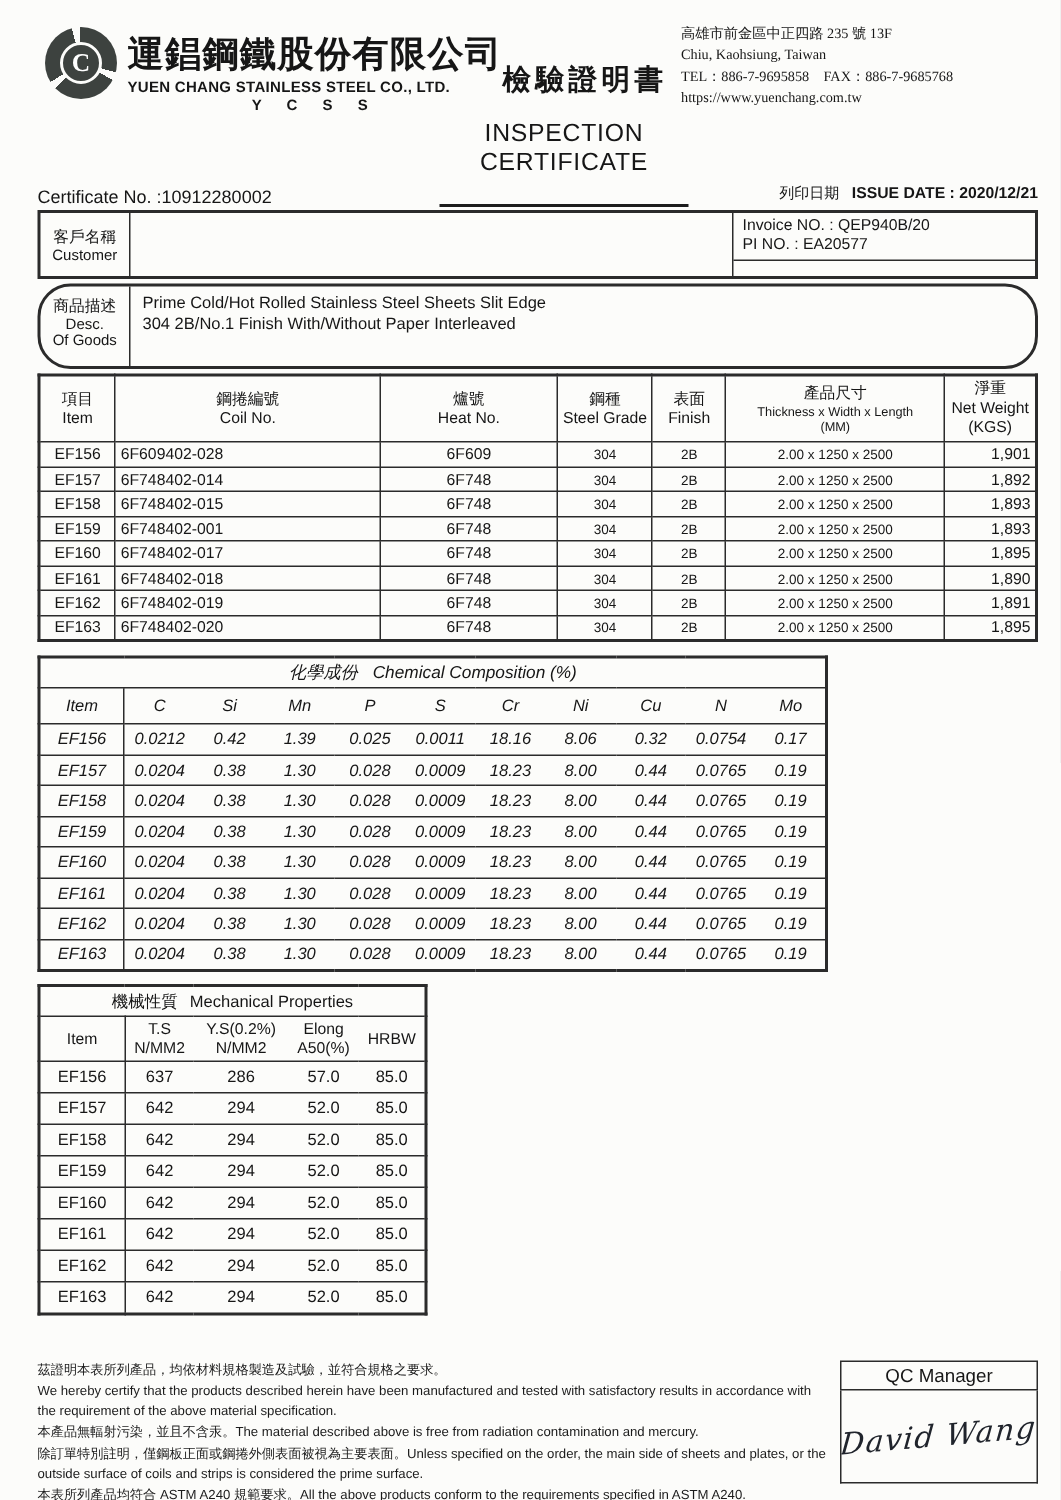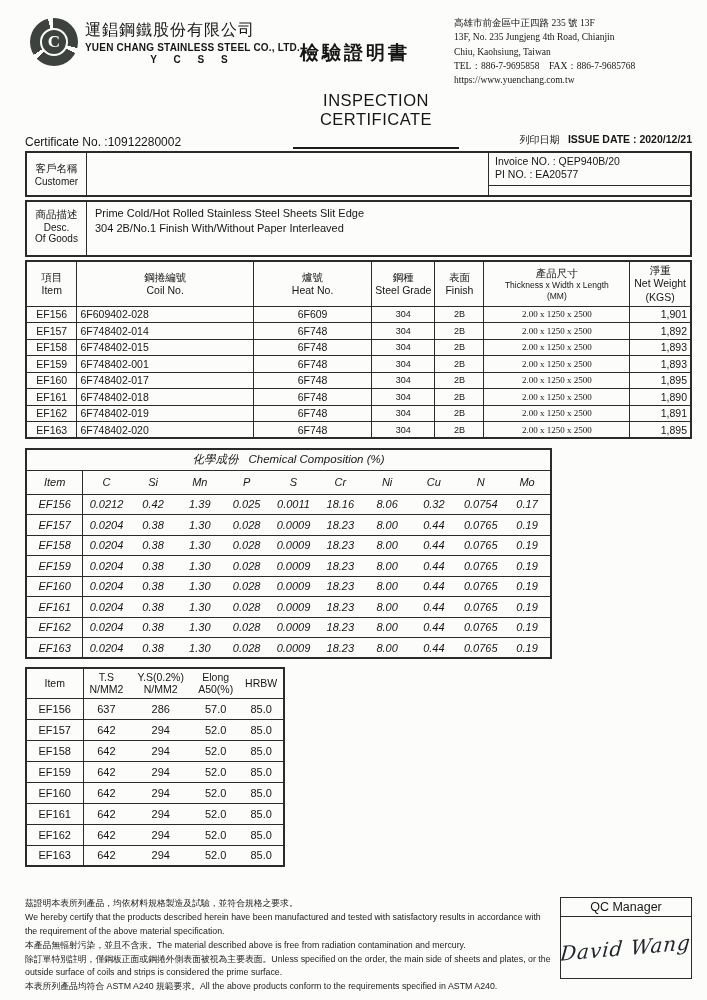--- a/index.html
+++ b/index.html
@@ -17,21 +17,21 @@
     width:48px; height:48px; border-radius:50%; position:relative; flex:0 0 auto; margin-top:6px;
     background:conic-gradient(#3d423f 0deg 105deg, #fcfcfa 105deg 118deg, #3d423f 118deg 225deg,
                #fcfcfa 225deg 238deg, #3d423f 238deg 345deg, #fcfcfa 345deg 358deg, #3d423f 358deg 360deg);
   }
   .logo-inner {
     position:absolute; inset:10px; border-radius:50%; background:#3d423f; border:2px solid #fcfcfa;
     display:flex; align-items:center; justify-content:center;
     color:#fff; font-weight:bold; font-size:17px; font-family:"Liberation Serif", serif;
   }
   .company-names { padding-top:8px; }
-  .company-cn { font-size:16px; font-weight:normal; letter-spacing:1px; }
+  .company-cn { font-size:24px; font-weight:bold; letter-spacing:1px; }
   .company-en { font-size:10px; font-weight:bold; letter-spacing:.2px; margin-top:1px; }
   .company-abbr { font-size:10px; font-weight:bold; letter-spacing:7px; text-align:center; margin-top:1px; }
   .center-title { flex:1; text-align:left; padding-top:28px; font-size:19px; font-weight:600; letter-spacing:3px; }
   .address-block { width:238px; font-family:"Liberation Serif", serif; font-size:9.5px; line-height:1.5; padding-top:4px; flex:0 0 auto; }
 
   
   .cert-line { display:flex; align-items:flex-end; margin-top:4px; }
   .cert-no { font-size:12px; width:260px; }
   .cert-title { flex:1; text-align:center; font-size:16.5px; letter-spacing:.5px; border-bottom:2px solid #1c1c1c; padding:0 4px 18px; margin:0 8px; }
   .issue-date { width:225px; font-size:10px; text-align:right; padding-bottom:2px; }
@@ -39,40 +39,40 @@
 
   
   .box { border:2px solid #2b2b2b; width:667px; display:flex; }
   .info-box { height:46px; margin-top:2px; }
   .label-cell { width:60px; border-right:1.5px solid #2b2b2b; display:flex; flex-direction:column; justify-content:center; align-items:center; text-align:right; }
   .label-cn { font-size:10.5px; }
   .label-en { font-size:10px; }
   .info-mid { flex:1; }
   .invoice-cell { width:202px; border-left:1.5px solid #2b2b2b; }
   .invoice-inner { border-bottom:1.5px solid #2b2b2b; padding:2px 0 3px 6px; font-size:10.5px; line-height:1.25; }
-  .goods-box { min-height:57px; margin-top:3px; }
+  .goods-box { min-height:57px; margin-top:3px;border-radius:22px; }
   .goods-label { justify-content:flex-start; padding-top:6px; }
   .goods-text { flex:1; padding:4px 8px; font-size:11px; line-height:1.3; }
 
   
   table { border-collapse:collapse;padding-left:16px; }
   th, td { border:1.5px solid #2b2b2b; font-weight:normal; }
   .outer-border { border:2px solid #2b2b2b; }
 
   
   .main-table { width:667px; margin-top:3px; }
   .main-table th { font-size:10.5px; padding:2px 1px; line-height:1.25; }
   .main-table .h-sub { font-size:8.5px; }
   .main-table td { font-size:10.5px; height:16.5px; padding:0 3px; text-align:center; }
   .main-table td:nth-child(1){ width:50px; }
   .main-table td:nth-child(2){ width:173px; text-align:left; }
   .main-table td:nth-child(3){ width:116px;margin-top:32px; }
   .main-table td:nth-child(4){ width:62px; font-size:9px; }
   .main-table td:nth-child(5){ width:48px; font-size:9px; }
-  .main-table td:nth-child(6){ width:143px; font-size:9px;font-family:Liberation Serif, serif; }
+  .main-table td:nth-child(6){ width:143px; font-size:9px; }
   .main-table td:nth-child(7){ width:60px; text-align:right; }
 
   
   .chem-table { width:527px; margin-top:9px;font-style:italic; }
   .chem-table .title-row td { font-size:11.5px; text-align:center; height:21px; }
   .chem-table .title-cn { margin-right:10px; }
   .chem-table th { font-size:11px; height:24px; }
   .chem-table td, .chem-table th { border-left:none; border-right:none; }
   .chem-table td:first-child, .chem-table th:first-child { border-right:1.5px solid #2b2b2b; width:57px; }
   .chem-table tbody td { font-size:11px; height:20.5px; text-align:center; }
@@ -111,21 +111,20 @@
       </div>
       <div class="company-names">
         <div class="company-cn">運錩鋼鐵股份有限公司</div>
         <div class="company-en">YUEN CHANG STAINLESS STEEL CO., LTD.</div>
         <div class="company-abbr">Y C S S</div>
       </div>
     </div>
     <div class="center-title">檢驗證明書</div>
     <div class="address-block">
       <div>高雄市前金區中正四路 235 號 13F</div>
-      <div>13F, No. 235 Jungjeng 4th Road, Chianjin</div>
       <div>Chiu, Kaohsiung, Taiwan</div>
       <div>TEL：886-7-9695858　FAX：886-7-9685768</div>
       <div>https://www.yuenchang.com.tw</div>
     </div>
   </div>
 
   <div class="cert-line">
     <div class="cert-no">Certificate No. :10912280002</div>
     <div class="cert-title">INSPECTION CERTIFICATE</div>
     <div class="issue-date">
@@ -395,20 +394,25 @@
           <td>8.00</td>
           <td>0.44</td>
           <td>0.0765</td>
           <td>0.19</td>
         </tr>
       </tbody>
   </table>
 
   <table class="mech-table outer-border">
     <thead>
+      <tr class="title-row">
+        <td colspan="5">
+          <span class="title-cn">機械性質</span><span>Mechanical Properties</span>
+        </td>
+      </tr>
       <tr>
         <th>
             <div>Item</div>
           </th>
         <th>
             <div>T.S</div>
             <div>N/MM2</div>
           </th>
         <th>
             <div>Y.S(0.2%)</div>

